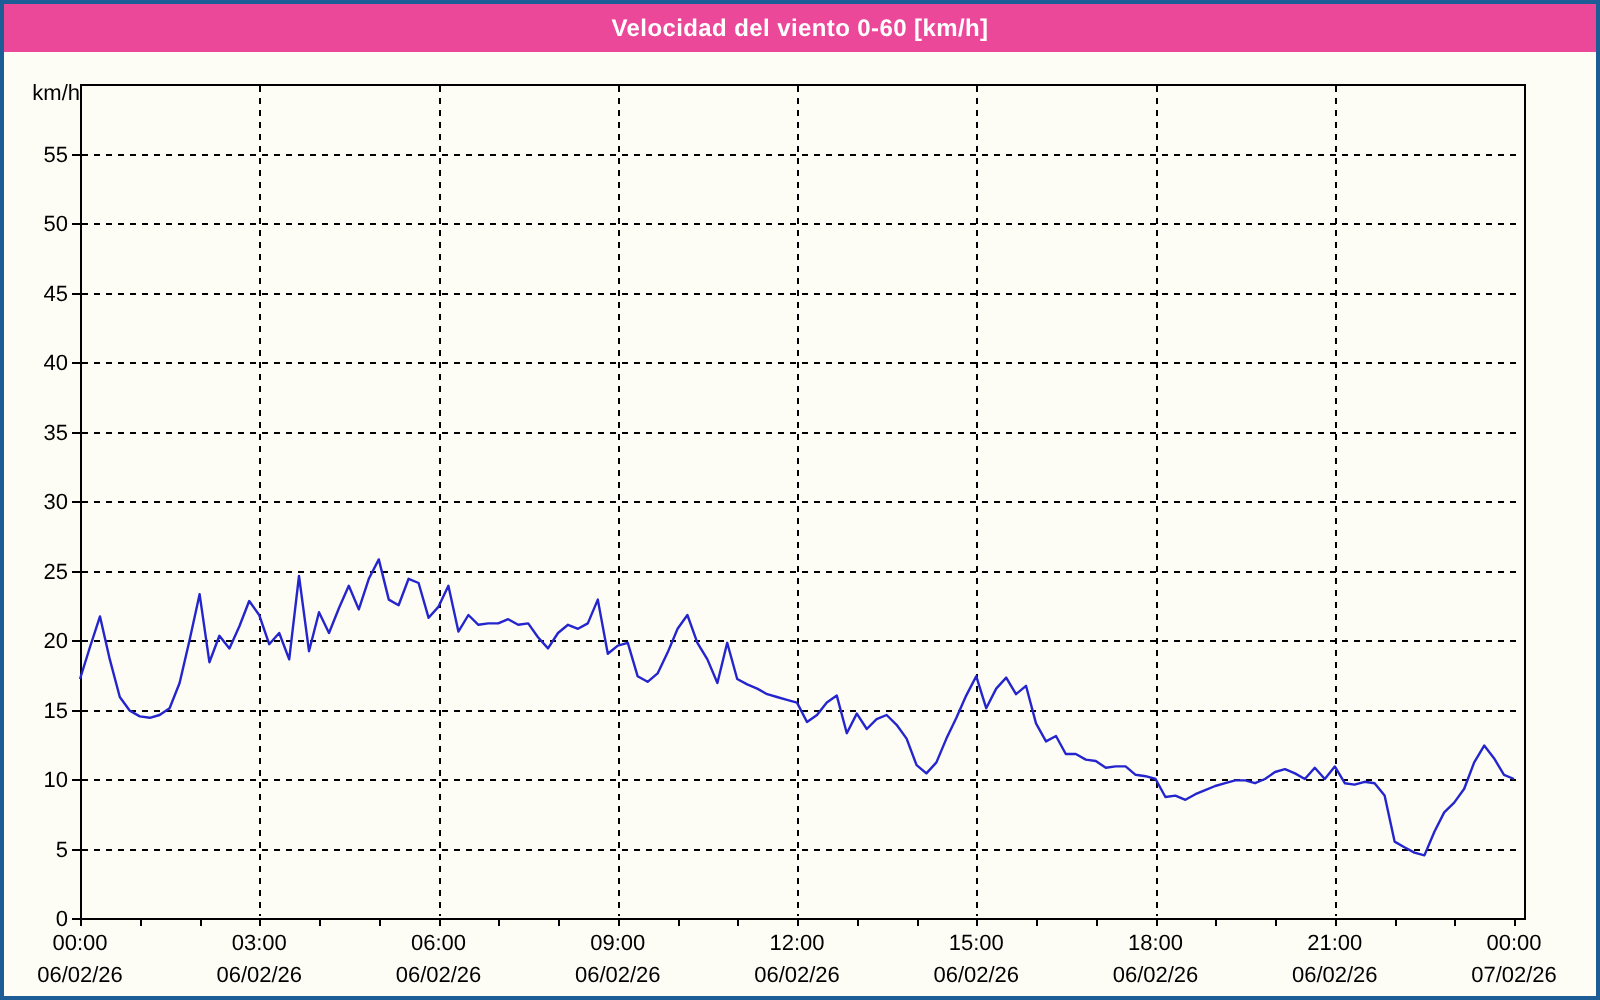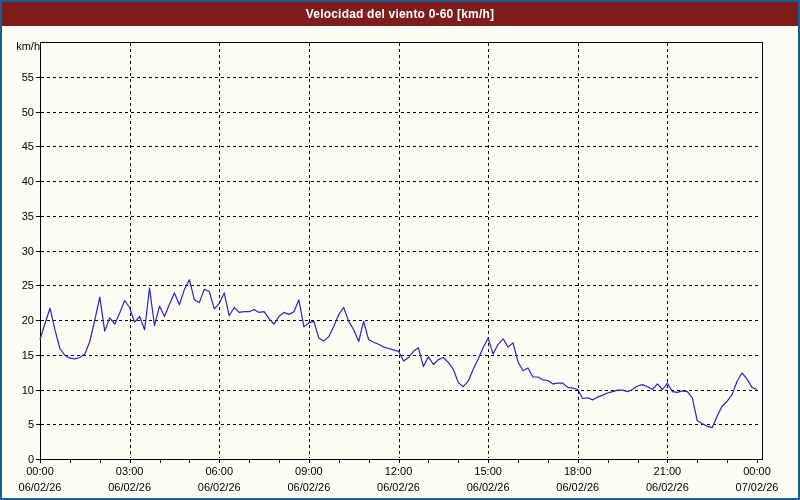--- a/index.html
+++ b/index.html
@@ -13,21 +13,21 @@
     display:flex;align-items:center;justify-content:center;
     font-size:12px;font-weight:bold;letter-spacing:.2px;
   }
   .chart-svg{position:absolute;top:24px;left:0;}
   text{font-family:"Liberation Sans",sans-serif;}
 </style>
 </head>
 <body>
 
 <div class="window" style="background: rgb(253, 253, 245); border-color: rgb(28, 93, 150);">
-  <div class="titlebar" style="background: #7f1d1d; color: rgb(255, 255, 255);">
+  <div class="titlebar" style="background: #ec4899; color: rgb(255, 255, 255);">
     <span>Velocidad del viento 0-60 [km/h]</span>
   </div>
   <svg id="chart-svg" class="chart-svg" width="796" height="472" viewBox="0 0 796 472">
       <g stroke="#000000" stroke-width="1" stroke-dasharray="3 3" shape-rendering="crispEdges">
         <line x1="39" y1="398.75" x2="759" y2="398.75"></line>
         <line x1="39" y1="364" x2="759" y2="364"></line>
         <line x1="39" y1="329.25" x2="759" y2="329.25"></line>
         <line x1="39" y1="294.5" x2="759" y2="294.5"></line>
         <line x1="39" y1="259.75" x2="759" y2="259.75"></line>
         <line x1="39" y1="225" x2="759" y2="225"></line>

